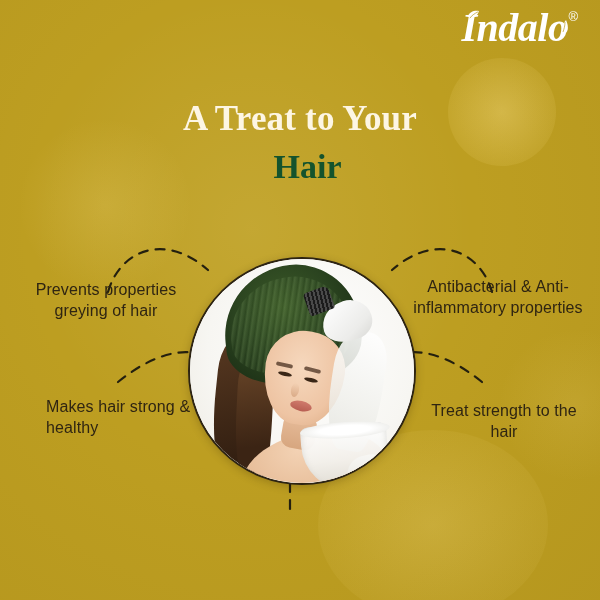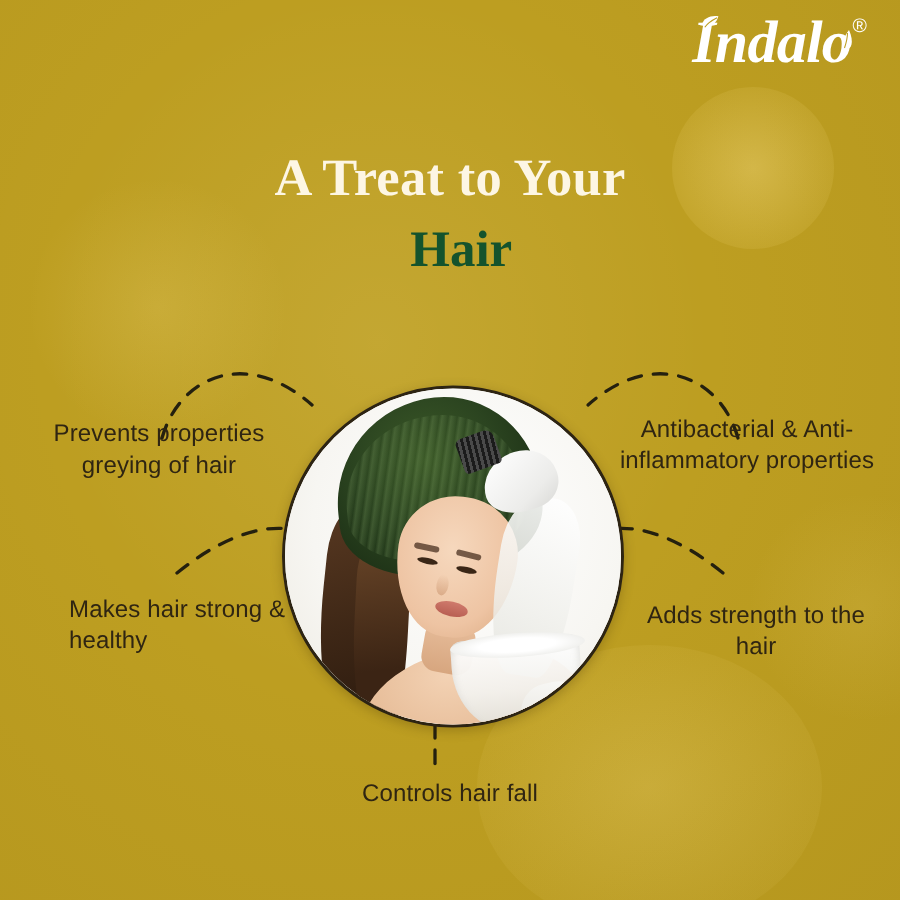--- a/index.html
+++ b/index.html
@@ -314,17 +314,16 @@
     <div class="ph ph-bowl-rim"></div>
     <div class="ph ph-hand-lo"></div>
   </div>
 
   <div class="benefit" id="b-grey">Prevents properties greying of hair</div>
 
   <div class="benefit" id="b-anti">Antibacterial &amp; Anti-inflammatory properties</div>
 
   <div class="benefit" id="b-strong">Makes hair strong &amp; healthy</div>
 
-  <div class="benefit" id="b-adds">Adds strength to the hair</div>
-
-  <div class="benefit" id="b-fall">Controls hair fall</div>
+  <div class="benefit" id="b-adds">Treat strength to the hair</div>
+
 
 </div>
 
 </body></html>

